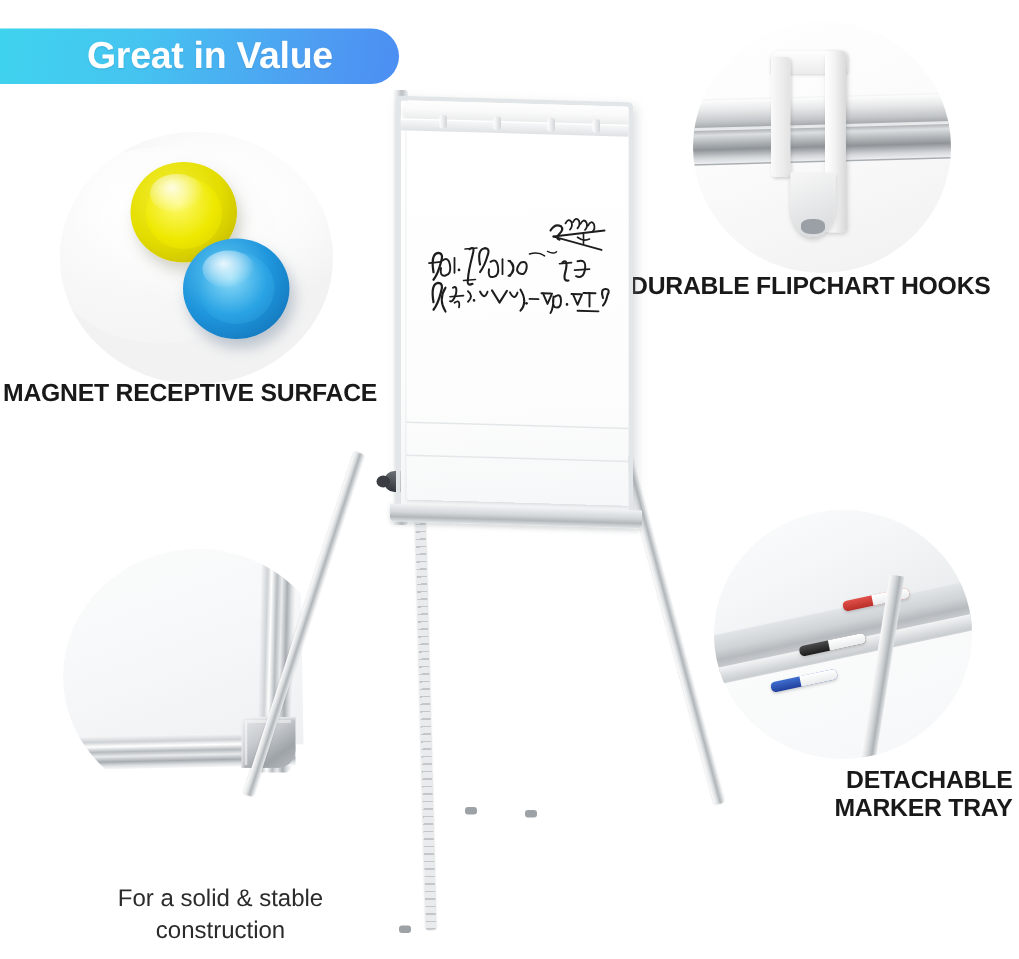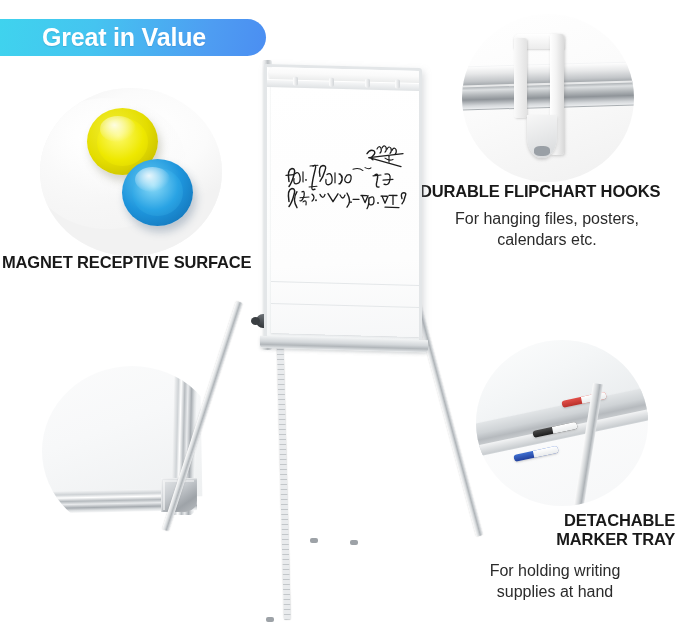--- a/index.html
+++ b/index.html
@@ -15,21 +15,21 @@
     background:#ffffff;
   }
 
   
   .banner {
     position:absolute;
     left:0px; top:19px;
     width:266px; height:37px;
     border-radius:0 19px 19px 0;
     background:linear-gradient(100deg,#3fd3ee 0%,#45c4f0 35%,#4e9df2 78%,#4b8ef2 100%);
-    display:flex; align-items:center;
+    display:flex; align-items:center;padding-left:16px;
   }
   .banner-text {
     color:#ffffff;
     font-size:25px;
     font-weight:bold;
     letter-spacing:-0.2px;
     padding-left:42px;
     white-space:nowrap;
     text-shadow:0 1px 1px rgba(40,110,170,0.28);
   }
@@ -350,53 +350,51 @@
   <div class="circ" id="circ-hooks">
     <div class="hk-bg"></div>
     <div class="hk-bar"></div>
     <div class="hk-clip-top"></div>
     <div class="hk-clip-l"></div>
     <div class="hk-clip-v"></div>
     <div class="hk-clip-foot"></div>
   </div>
 
   <div class="feat-title" id="t-hooks">DURABLE FLIPCHART HOOKS</div>
-  <div class="feat-body" id="b-hooks">For hanging files, posters,
-calendars etc.</div>
 
   <div class="circ" id="circ-corner">
     <div class="cn-bg"></div>
     <div class="cn-board"></div>
     <div class="cn-frame-v"></div>
     <div class="cn-frame-h"></div>
     <div class="cn-abs"></div>
   </div>
 
+  <div class="feat-body" id="b-corners">For a solid &amp; stable
+construction</div>
 
   <div class="circ" id="circ-tray">
     <div class="tr-bg"></div>
     <div class="tr-board"></div>
     <div class="tr-shelf"></div>
     <div class="tr-shelf-lip"></div>
     <div class="marker" id="marker-red">
       <div class="body"></div>
     </div>
     <div class="marker" id="marker-black">
       <div class="body"></div>
     </div>
     <div class="marker" id="marker-blue">
       <div class="body"></div>
     </div>
     <div class="tr-leg"></div>
   </div>
 
   <div class="feat-title" id="t-tray">DETACHABLE
 MARKER TRAY</div>
-  <div class="feat-body" id="b-tray">For holding writing
-supplies at hand</div>
 
   <div id="easel">
 
     <div class="es-leg" id="leg-left"></div>
     <div class="es-leg" id="leg-right"></div>
     <div class="es-leg" id="leg-center"></div>
 
     <div class="es-foot" style="left:92px; top:486px;"></div>
     <div class="es-foot" style="left:132px; top:488px;"></div>
     <div class="es-foot" style="left:48px; top:565px;"></div>

